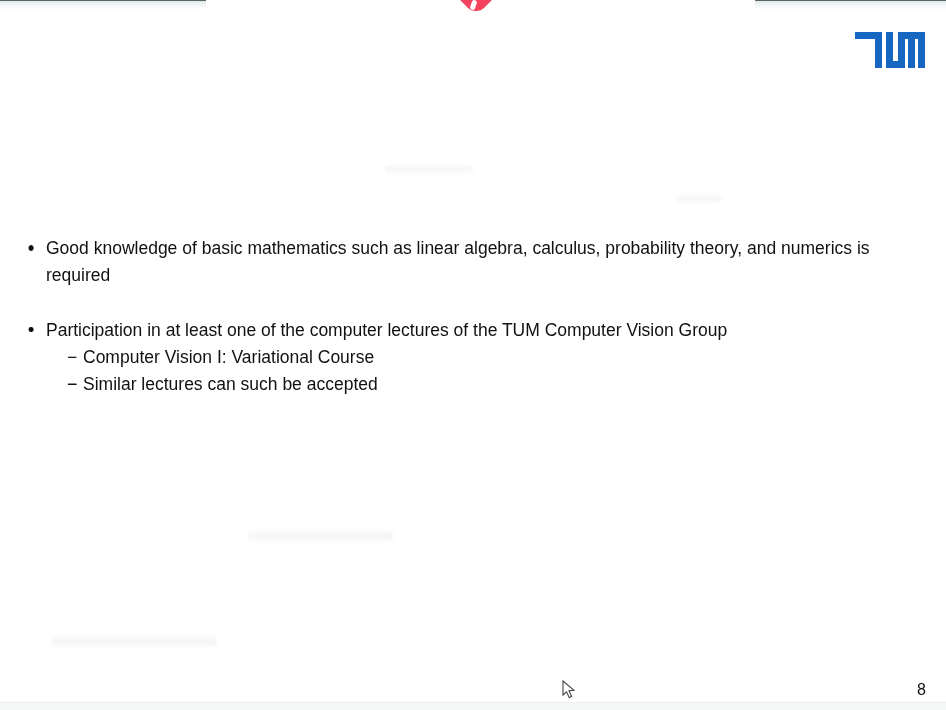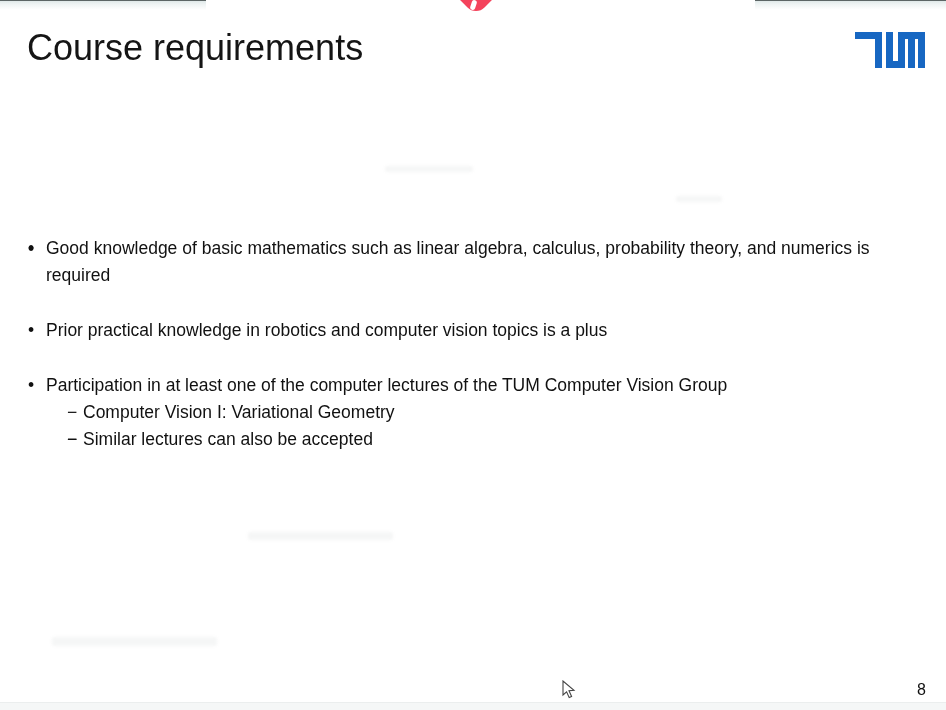--- a/index.html
+++ b/index.html
@@ -69,21 +69,20 @@
 <div class="screen">
 
   <div class="edge-strip edge-left"></div>
   <div class="edge-strip edge-right"></div>
 
   <div class="pin-wrap">
     <div class="pin"></div>
     <div class="pin-glyph"></div>
   </div>
 
-  <div class="title">Course requirements</div>
 
   <svg class="tum-logo" viewBox="0 0 70 36" aria-hidden="true">
     <g fill="#1767c2">
       <rect x="0" y="0" width="27" height="7"></rect>
       <rect x="20" y="0" width="7" height="36"></rect>
       <rect x="31" y="0" width="7" height="36"></rect>
       <rect x="31" y="29" width="19" height="7"></rect>
       <rect x="43" y="0" width="7" height="36"></rect>
       <rect x="43" y="0" width="27" height="7"></rect>
       <rect x="53" y="0" width="7" height="36"></rect>
@@ -95,36 +94,35 @@
     <ul class="bullets">
       <li>
         <span class="marker bold">•</span>
       </li>
       <li>
         <span class="marker">•</span>
         <span>Good knowledge of basic mathematics such as linear algebra, calculus, probability theory, and numerics is required</span>
       </li>
       <li>
         <span class="marker">•</span>
-        <span>Prior practical knowledge in robotics and computer vision topics is a plus</span>
       </li>
       <li>
         <span class="marker">•</span>
         <span>Participation in at least one of the computer lectures of the TUM Computer Vision Group</span>
         <ul class="subs">
           <li>
             <span class="marker">−</span>
-            <span>Computer Vision I: Variational Geometry</span>
+            <span>Computer Vision I: Variational Course</span>
           </li>
           <li>
             <span class="marker">−</span>
           </li>
           <li>
             <span class="marker">−</span>
-            <span>Similar lectures can also be accepted</span>
+            <span>Similar lectures can such be accepted</span>
           </li>
         </ul>
       </li>
     </ul>
   </div>
 
   <div class="artifact a1"></div>
   <div class="artifact a2"></div>
   <div class="artifact a3"></div>
   <div class="artifact a4"></div>

